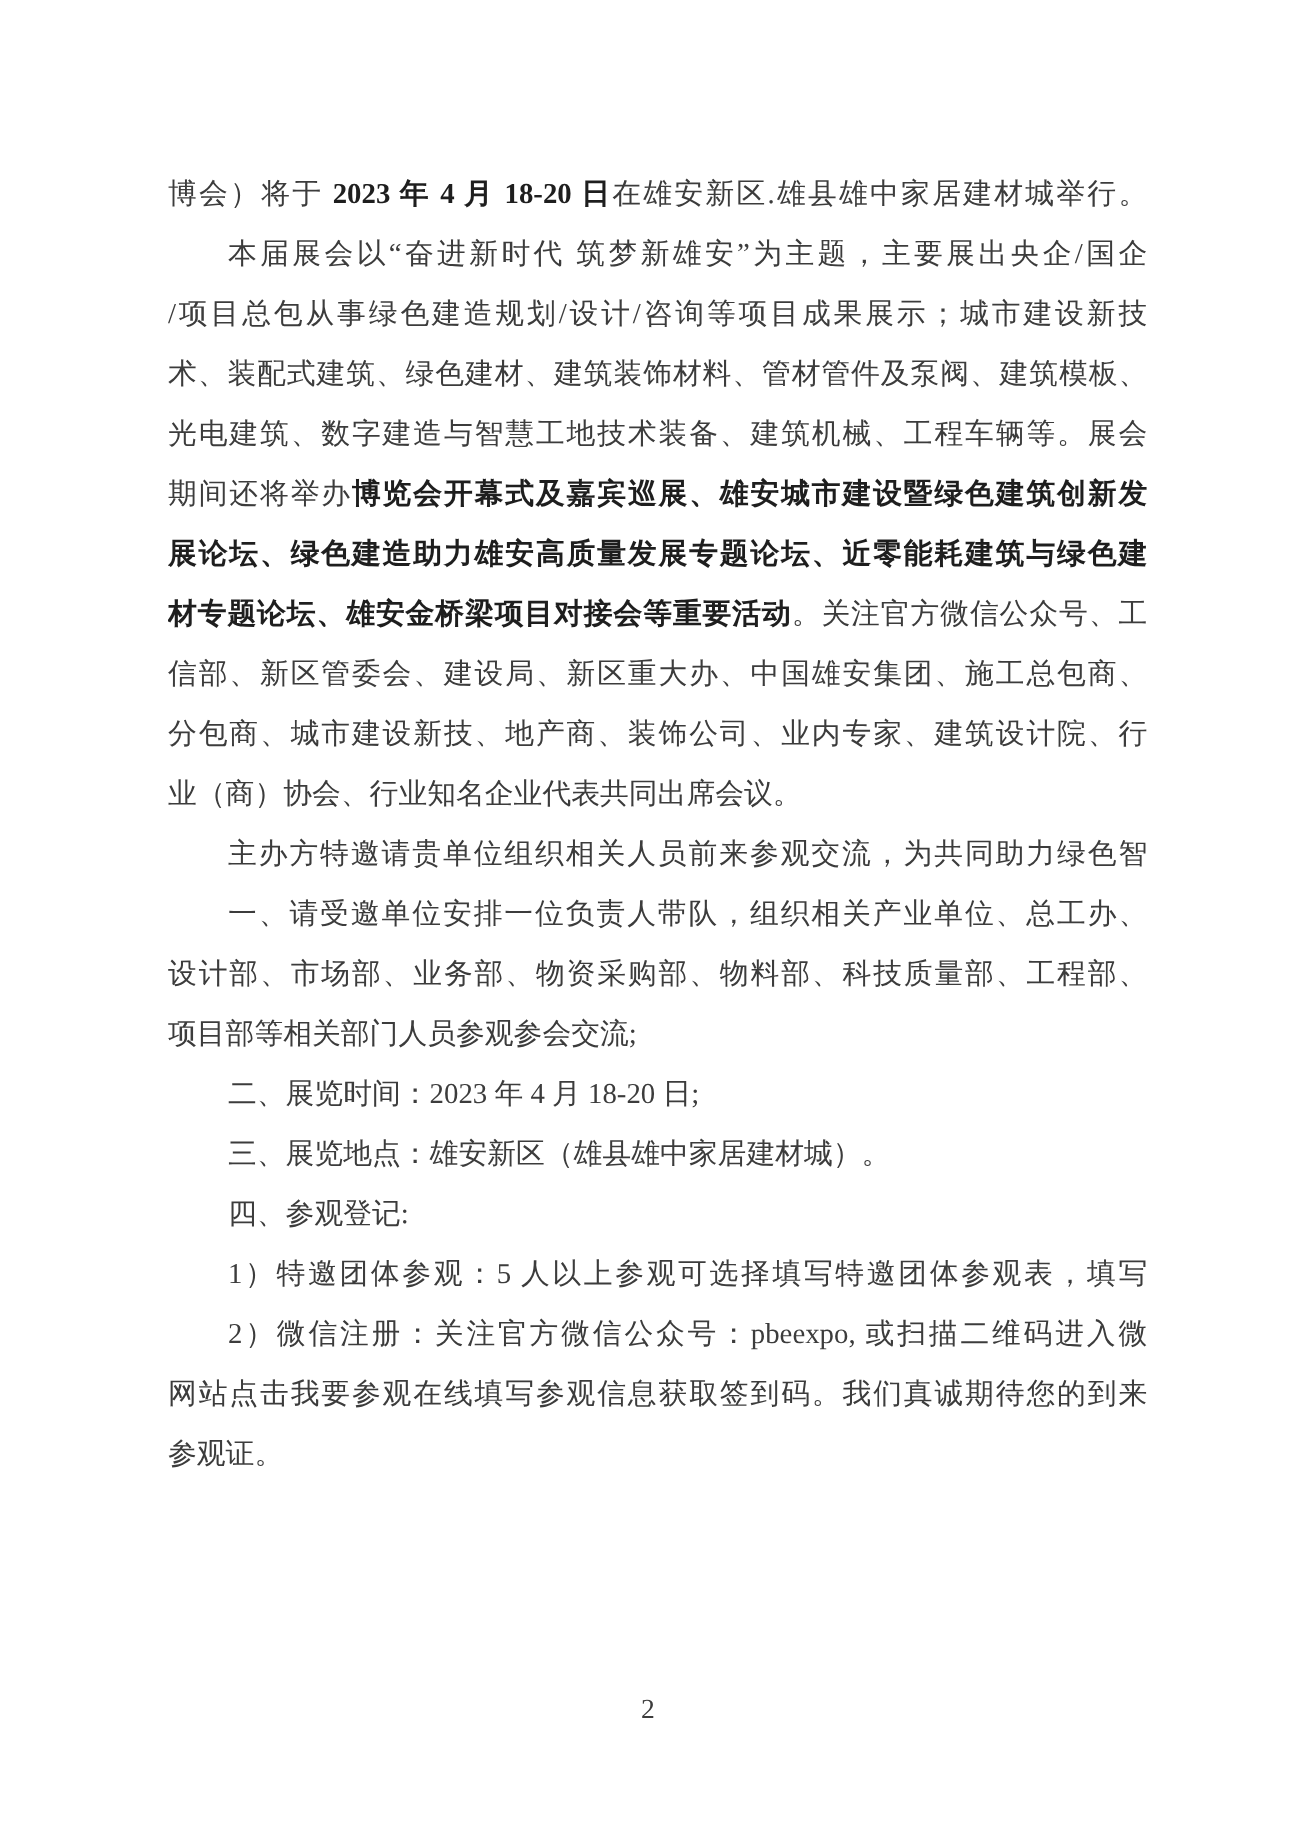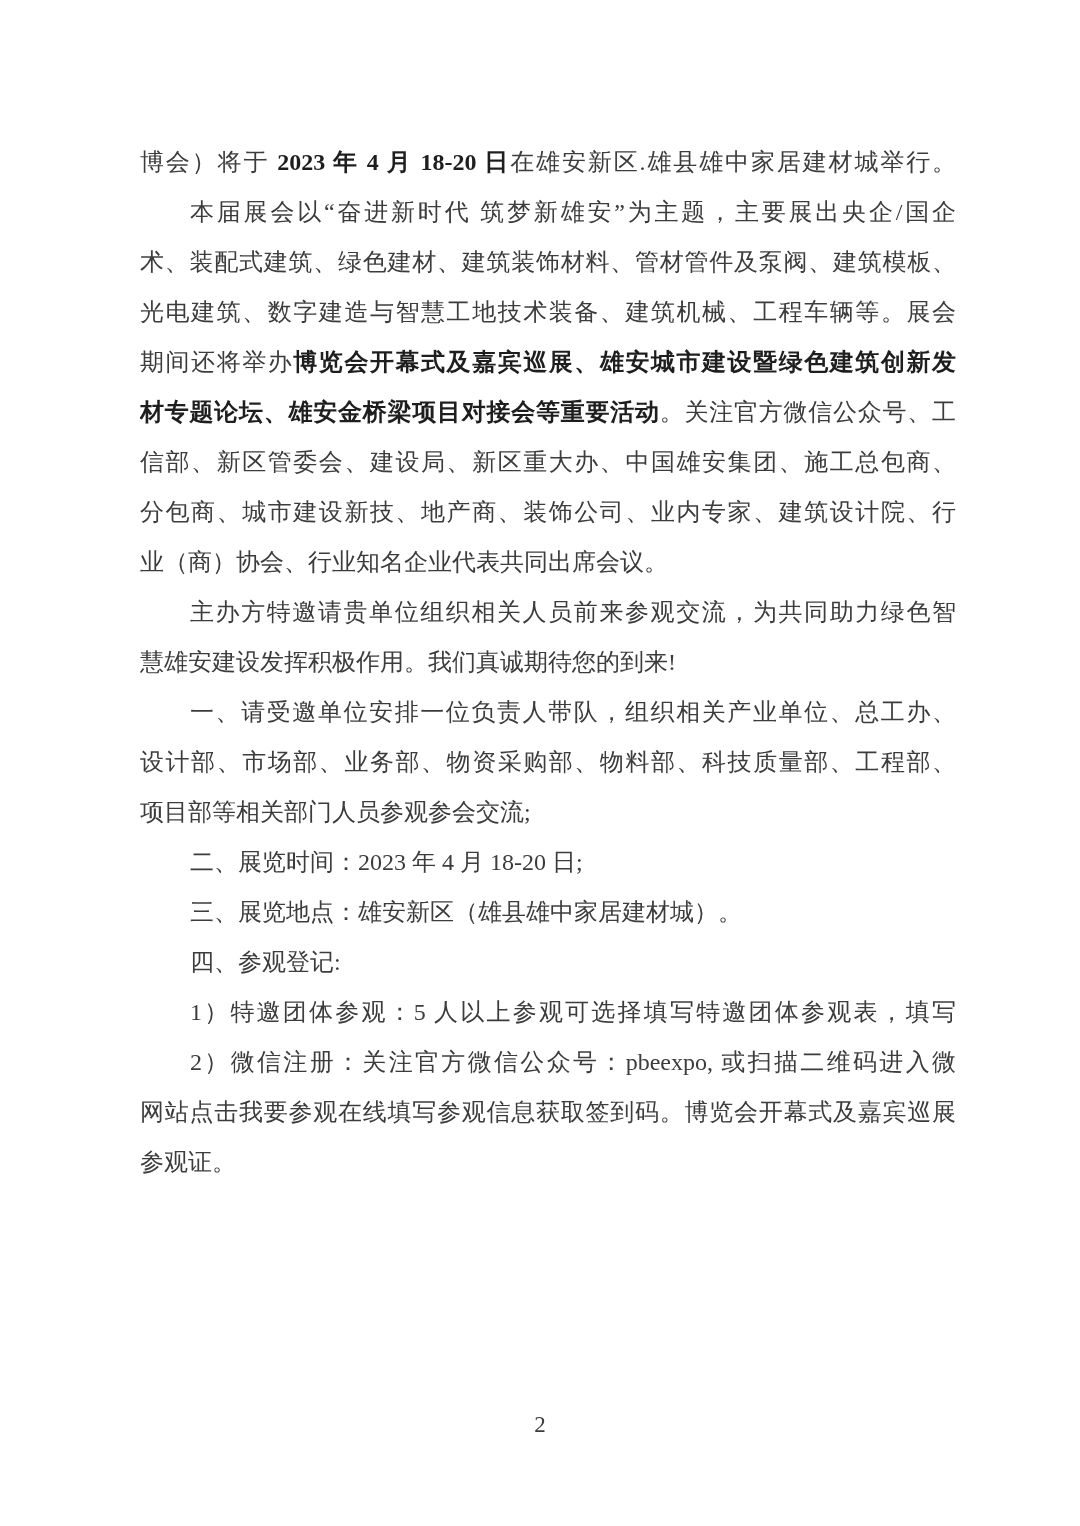--- a/index.html
+++ b/index.html
@@ -59,34 +59,35 @@
     color: var(--text-color, #4a4a4a);
   }
 </style>
 </head>
 <body>
 
 <div class="page">
   <div class="doc-body">
       <div class="line just"><span class="run">博会）将于 </span><span class="run bold">2023 年 4 月 18-20 日</span><span class="run">在雄安新区.雄县雄中家居建材城举行。</span></div>
       <div class="line just ind"><span class="run">本届展会以“奋进新时代 筑梦新雄安”为主题，主要展出央企/国企</span></div>
+      <div class="line just"><span class="run">/项目总包从事绿色建造规划/设计/咨询等项目成果展示；城市建设新技</span></div>
       <div class="line just"><span class="run">术、装配式建筑、绿色建材、建筑装饰材料、管材管件及泵阀、建筑模板、</span></div>
       <div class="line just"><span class="run">光电建筑、数字建造与智慧工地技术装备、建筑机械、工程车辆等。展会</span></div>
       <div class="line just"><span class="run">期间还将举办</span><span class="run bold">博览会开幕式及嘉宾巡展、雄安城市建设暨绿色建筑创新发</span></div>
+      <div class="line just"><span class="run bold">展论坛、绿色建造助力雄安高质量发展专题论坛、近零能耗建筑与绿色建</span></div>
       <div class="line just"><span class="run bold">材专题论坛、雄安金桥梁项目对接会等重要活动</span><span class="run">。关注官方微信公众号、工</span></div>
       <div class="line just"><span class="run">信部、新区管委会、建设局、新区重大办、中国雄安集团、施工总包商、</span></div>
       <div class="line just"><span class="run">分包商、城市建设新技、地产商、装饰公司、业内专家、建筑设计院、行</span></div>
       <div class="line"><span class="run">业（商）协会、行业知名企业代表共同出席会议。</span></div>
       <div class="line just ind"><span class="run">主办方特邀请贵单位组织相关人员前来参观交流，为共同助力绿色智</span></div>
-      <div class="line"><span class="run">慧雄安建设发挥积极作用。我们真诚期待您的到来!</span></div>
       <div class="line just ind"><span class="run">一、请受邀单位安排一位负责人带队，组织相关产业单位、总工办、</span></div>
       <div class="line just"><span class="run">设计部、市场部、业务部、物资采购部、物料部、科技质量部、工程部、</span></div>
       <div class="line"><span class="run">项目部等相关部门人员参观参会交流;</span></div>
       <div class="line ind"><span class="run">二、展览时间：2023 年 4 月 18-20 日;</span></div>
       <div class="line ind"><span class="run">三、展览地点：雄安新区（雄县雄中家居建材城）。</span></div>
       <div class="line ind"><span class="run">四、参观登记:</span></div>
       <div class="line just ind"><span class="run">1）特邀团体参观：5 人以上参观可选择填写特邀团体参观表，填写</span></div>
       <div class="line just ind"><span class="run">2）微信注册：关注官方微信公众号：pbeexpo, 或扫描二维码进入微</span></div>
-      <div class="line just"><span class="run">网站点击我要参观在线填写参观信息获取签到码。博览会开幕式及嘉宾巡展</span></div>
+      <div class="line just"><span class="run">网站点击我要参观在线填写参观信息获取签到码。我们真诚期待您的到来</span></div>
       <div class="line"><span class="run">参观证。</span></div>
     </div>
   <div class="page-number">2</div>
 </div>
 
 </body></html>

